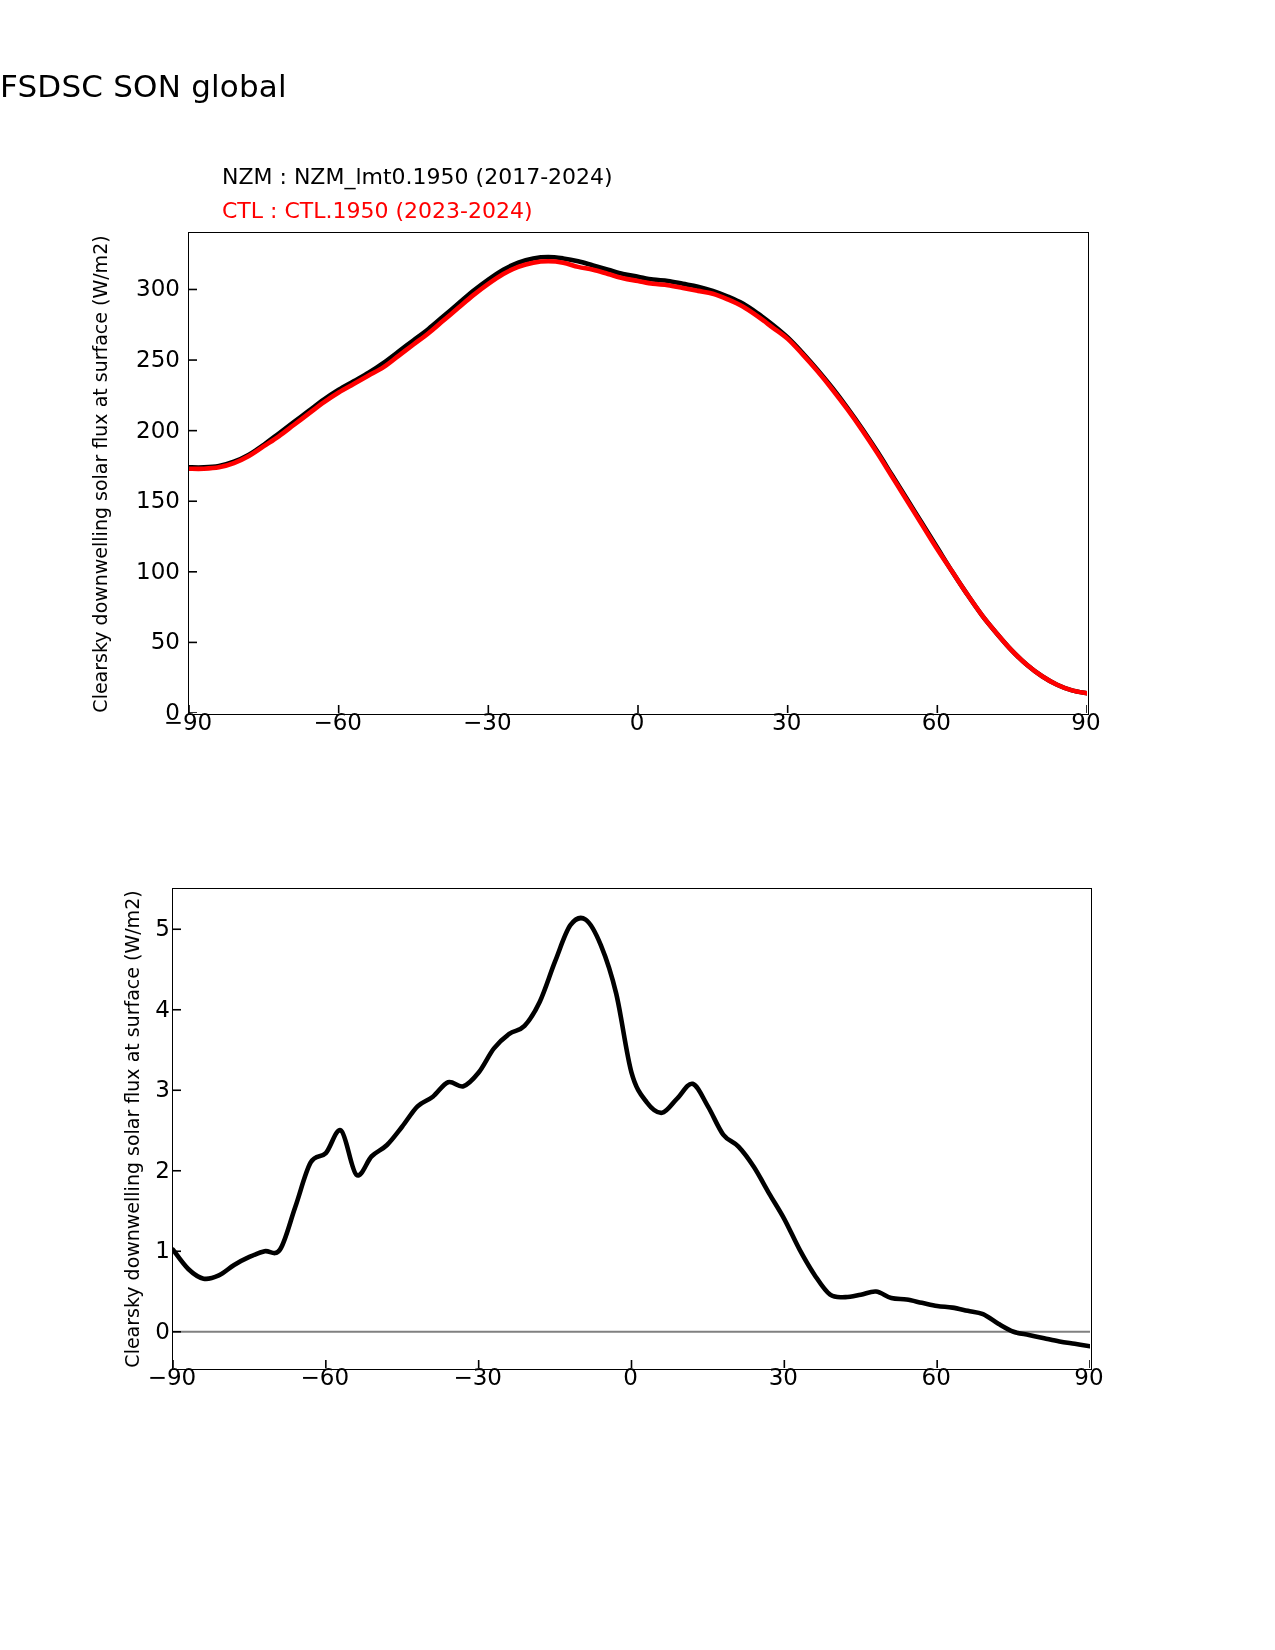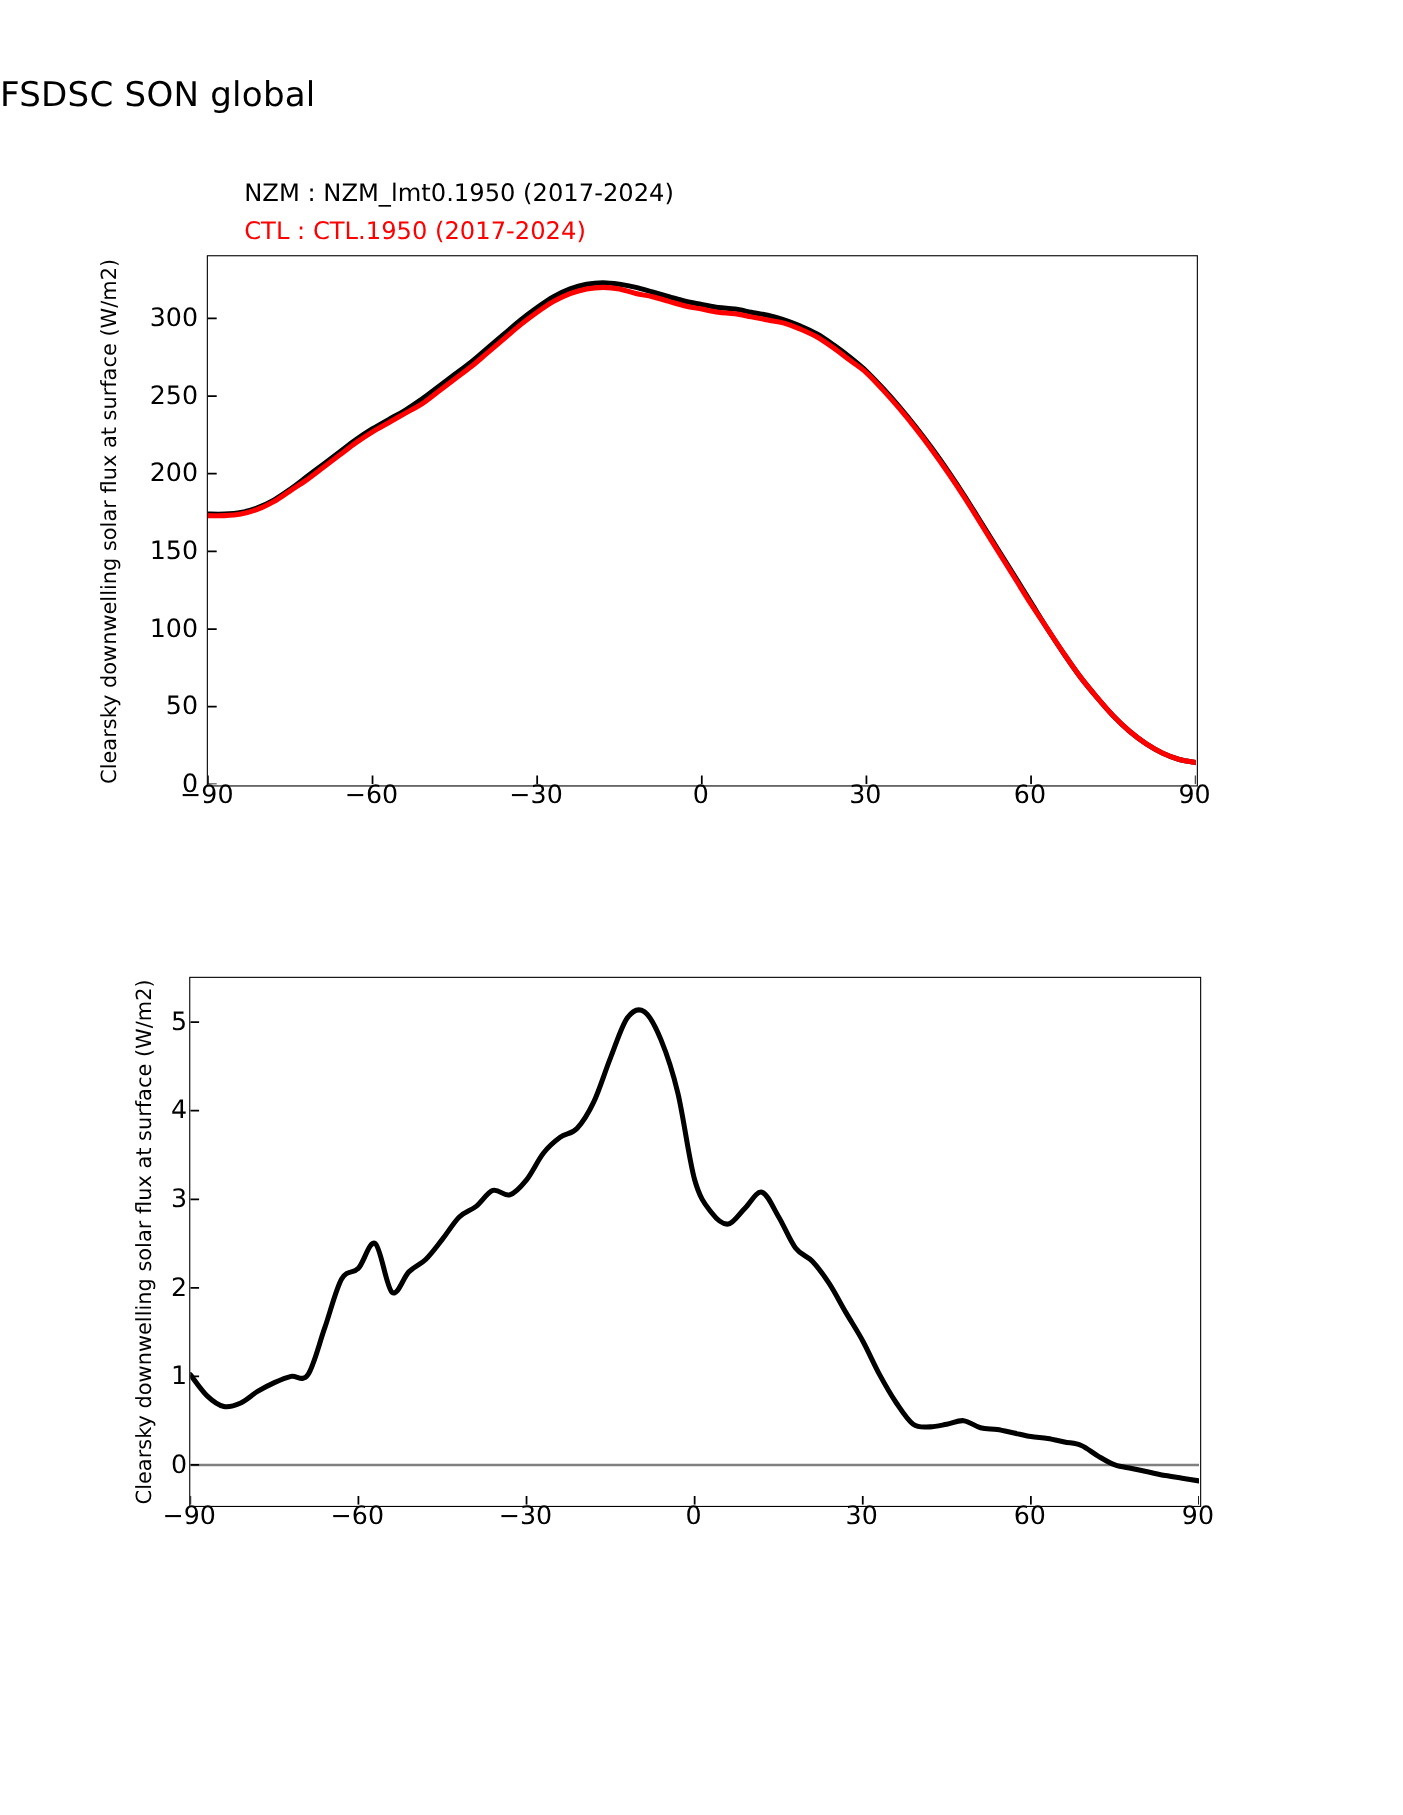--- a/index.html
+++ b/index.html
@@ -110,21 +110,21 @@
 </style>
 </head>
 <body>
 
 <div class="figure">
 
   <div class="suptitle">FSDSC SON global</div>
 
   <div class="legend">
     <div class="l-nzm">NZM  : NZM_lmt0.1950 (2017-2024)</div>
-    <div class="l-ctl">CTL : CTL.1950 (2017-2024)</div>
+    <div class="l-ctl">CTL : CTL.1950 (2023-2024)</div>
   </div>
 
   <div class="ylabel1">
     <span>Clearsky downwelling solar flux at surface (W/m2)</span>
   </div>
 
   <div class="panel1">
     <svg id="svg1" width="898" height="480" viewBox="0 0 898 480">
         <line x1="0" y1="480" x2="0" y2="472" stroke="#000" stroke-width="1.6"></line>
         <line x1="149.66666666666666" y1="480" x2="149.66666666666666" y2="472" stroke="#000" stroke-width="1.6"></line>

